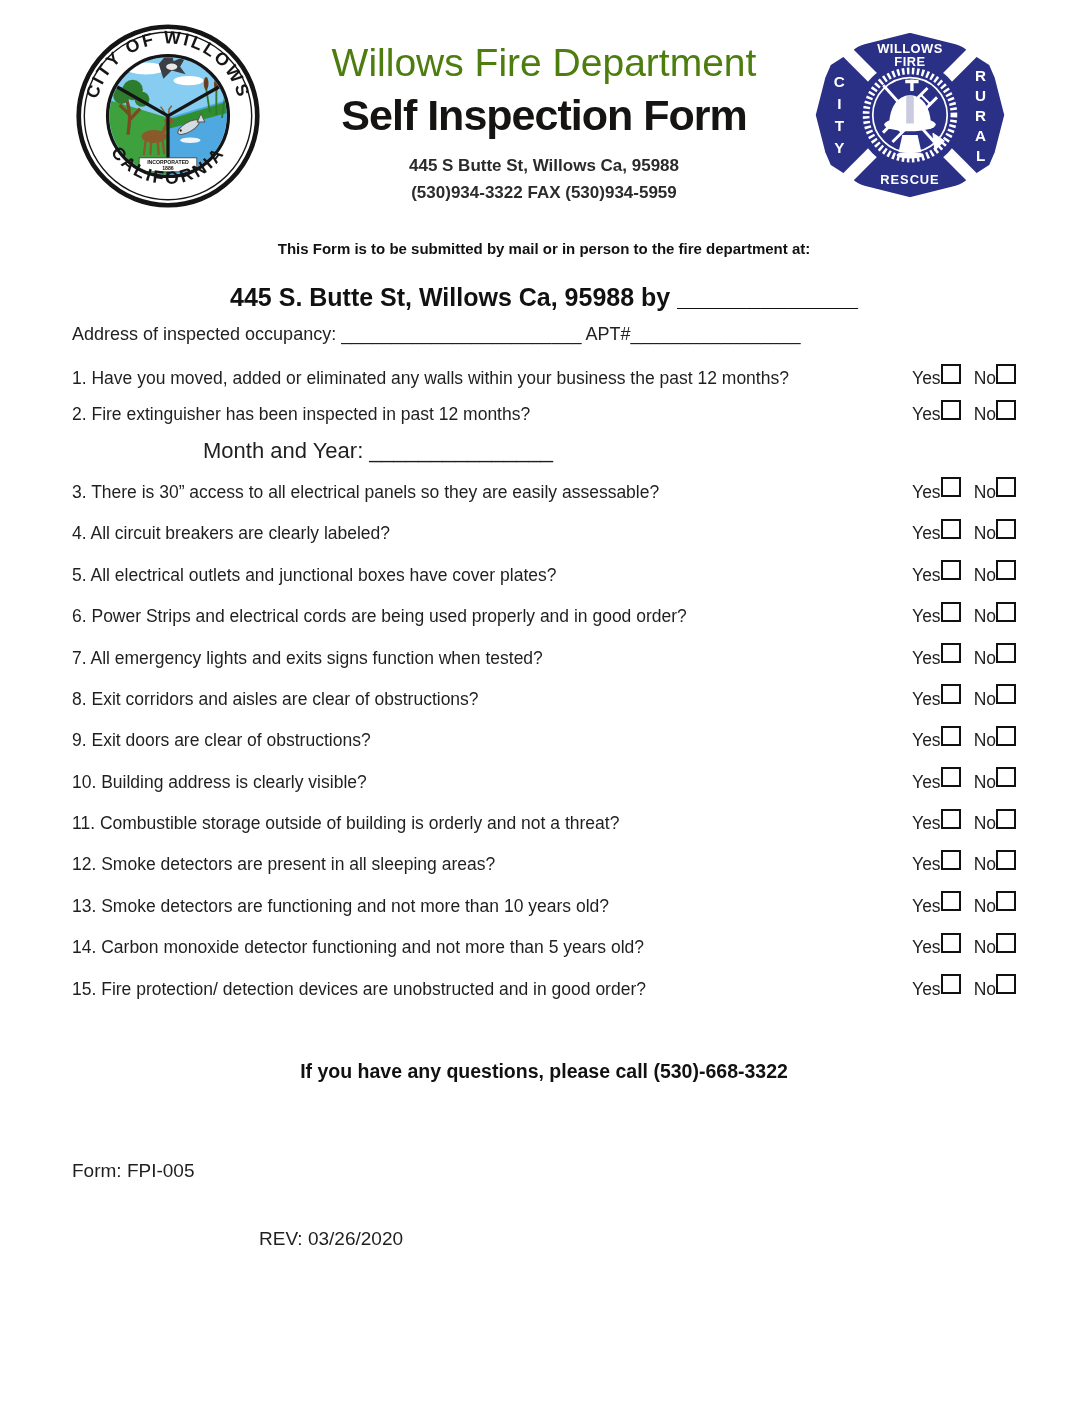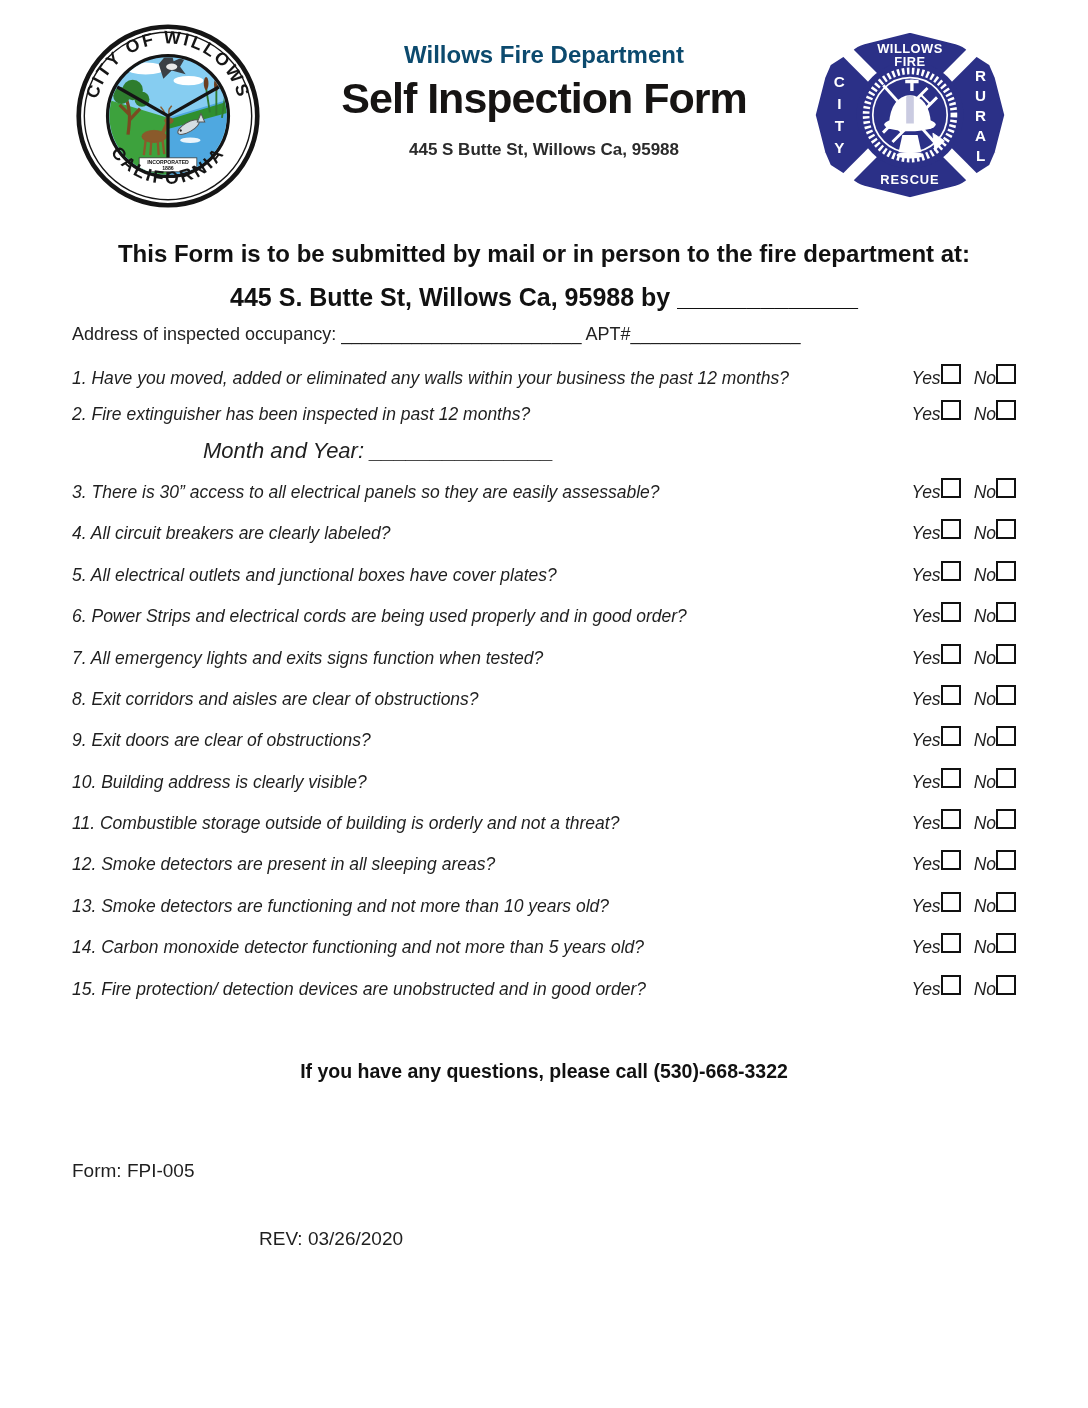--- a/index.html
+++ b/index.html
@@ -11,36 +11,36 @@
     margin: 0 auto;
     background: #ffffff;
     font-family: "Liberation Sans", sans-serif;
     color: #1c1c1c;
     overflow: hidden;
   }
   
   .seal-wrap { position: absolute; left: 75px; top: 22px; width: 186px; height: 188px; }
   .emblem-wrap { position: absolute; left: 805px; top: 24px; width: 210px; height: 182px; }
   .title-block { position: absolute; left: 264px; top: 42px; width: 560px; text-align: center; }
-  .dept-name { color: #0c4a6e; font-size: 24px; font-weight: 700; line-height: 1.1; }
+  .dept-name { color: #4d7c0f; font-size: 39px; font-weight: 400; line-height: 1.1; }
   .form-title { color: #161413; font-size: 43px; font-weight: 700; letter-spacing: -1px; margin-top: 8px; line-height: 1.05; }
   .hdr-addr { color: #2b2b2b; font-size: 17px; font-weight: 700; margin-top: 14px; line-height: 1.6; }
   .hdr-phone { color: #2b2b2b; font-size: 17px; font-weight: 700; line-height: 1.6; }
   
   .submit-line1 { position: absolute; top: 240px; left: 0; width: 100%; text-align: center;
-                  font-size: 24px; font-weight: 700; color: #111; }
+                  font-size: 15px; font-weight: 700; color: #111; }
   .submit-line2 { position: absolute; top: 283px; left: 0; width: 100%; text-align: center;
                   font-size: 25px; font-weight: 700; color: #111; }
   .occupancy-line { position: absolute; top: 324px; left: 72px; font-size: 18px; color: #222; }
   
-  .questions { position: absolute; top: 358px; left: 72px; width: 944px; font-style: italic; }
+  .questions { position: absolute; top: 358px; left: 72px; width: 944px; }
   .q-row { display: flex; justify-content: space-between; align-items: center; height: 41.4px; }
   .q-row.short { height: 31px; }
   .q-text { font-size: 17.5px; color: #1f1f1f; white-space: nowrap; }
-  .answers { display: flex; align-items: flex-end; flex: none; }
+  .answers { display: flex; align-items: center; flex: none; }
   .yn-label { font-size: 17.5px; color: #1f1f1f; }
   .checkbox { width: 20px; height: 20px; border: 2px solid #111; background: #fff;
               display: inline-block; transform: translateY(-5px); }
   .no-group { margin-left: 13px; }
   .my-row { height: 41.4px; display: flex; align-items: center; padding-left: 131px; }
   .my-text { font-size: 22px; color: #1f1f1f; }
   
   .contact-note { position: absolute; top: 1060px; left: 0; width: 100%; text-align: center;
                   font-size: 19.5px; font-weight: 700; color: #111; }
   .footer-formno { position: absolute; top: 1160px; left: 72px; font-size: 19px; color: #1f1f1f; }
@@ -123,20 +123,21 @@
       <text font-size="19" font-weight="bold" fill="#151515" letter-spacing="3">
         <textPath href="#arcBot" startOffset="50%" text-anchor="middle">CALIFORNIA</textPath>
       </text>
     </svg>
   </div>
 
   <div class="title-block">
     <div class="dept-name">Willows Fire Department</div>
     <div class="form-title">Self Inspection Form</div>
     <div class="hdr-addr">445 S Butte St, Willows Ca, 95988</div>
+    <div class="hdr-phone">(530)934-3322 FAX (530)934-5959</div>
   </div>
 
   <div class="emblem-wrap">
     <svg viewBox="0 0 220 190" width="210" height="182" preserveAspectRatio="none">
       <defs>
         <clipPath id="badgeClip">
           <path d="M 110,8 L 158,20 Q 166,22 172,28 L 194,42 L 200,56 L 210,95 L 200,134 L 194,148 L 172,162 Q 166,168 158,170 L 110,182 L 62,170 Q 54,168 48,162 L 26,148 L 20,134 L 10,95 L 20,56 L 26,42 L 48,28 Q 54,22 62,20 Z"></path>
         </clipPath>
       </defs>
 

